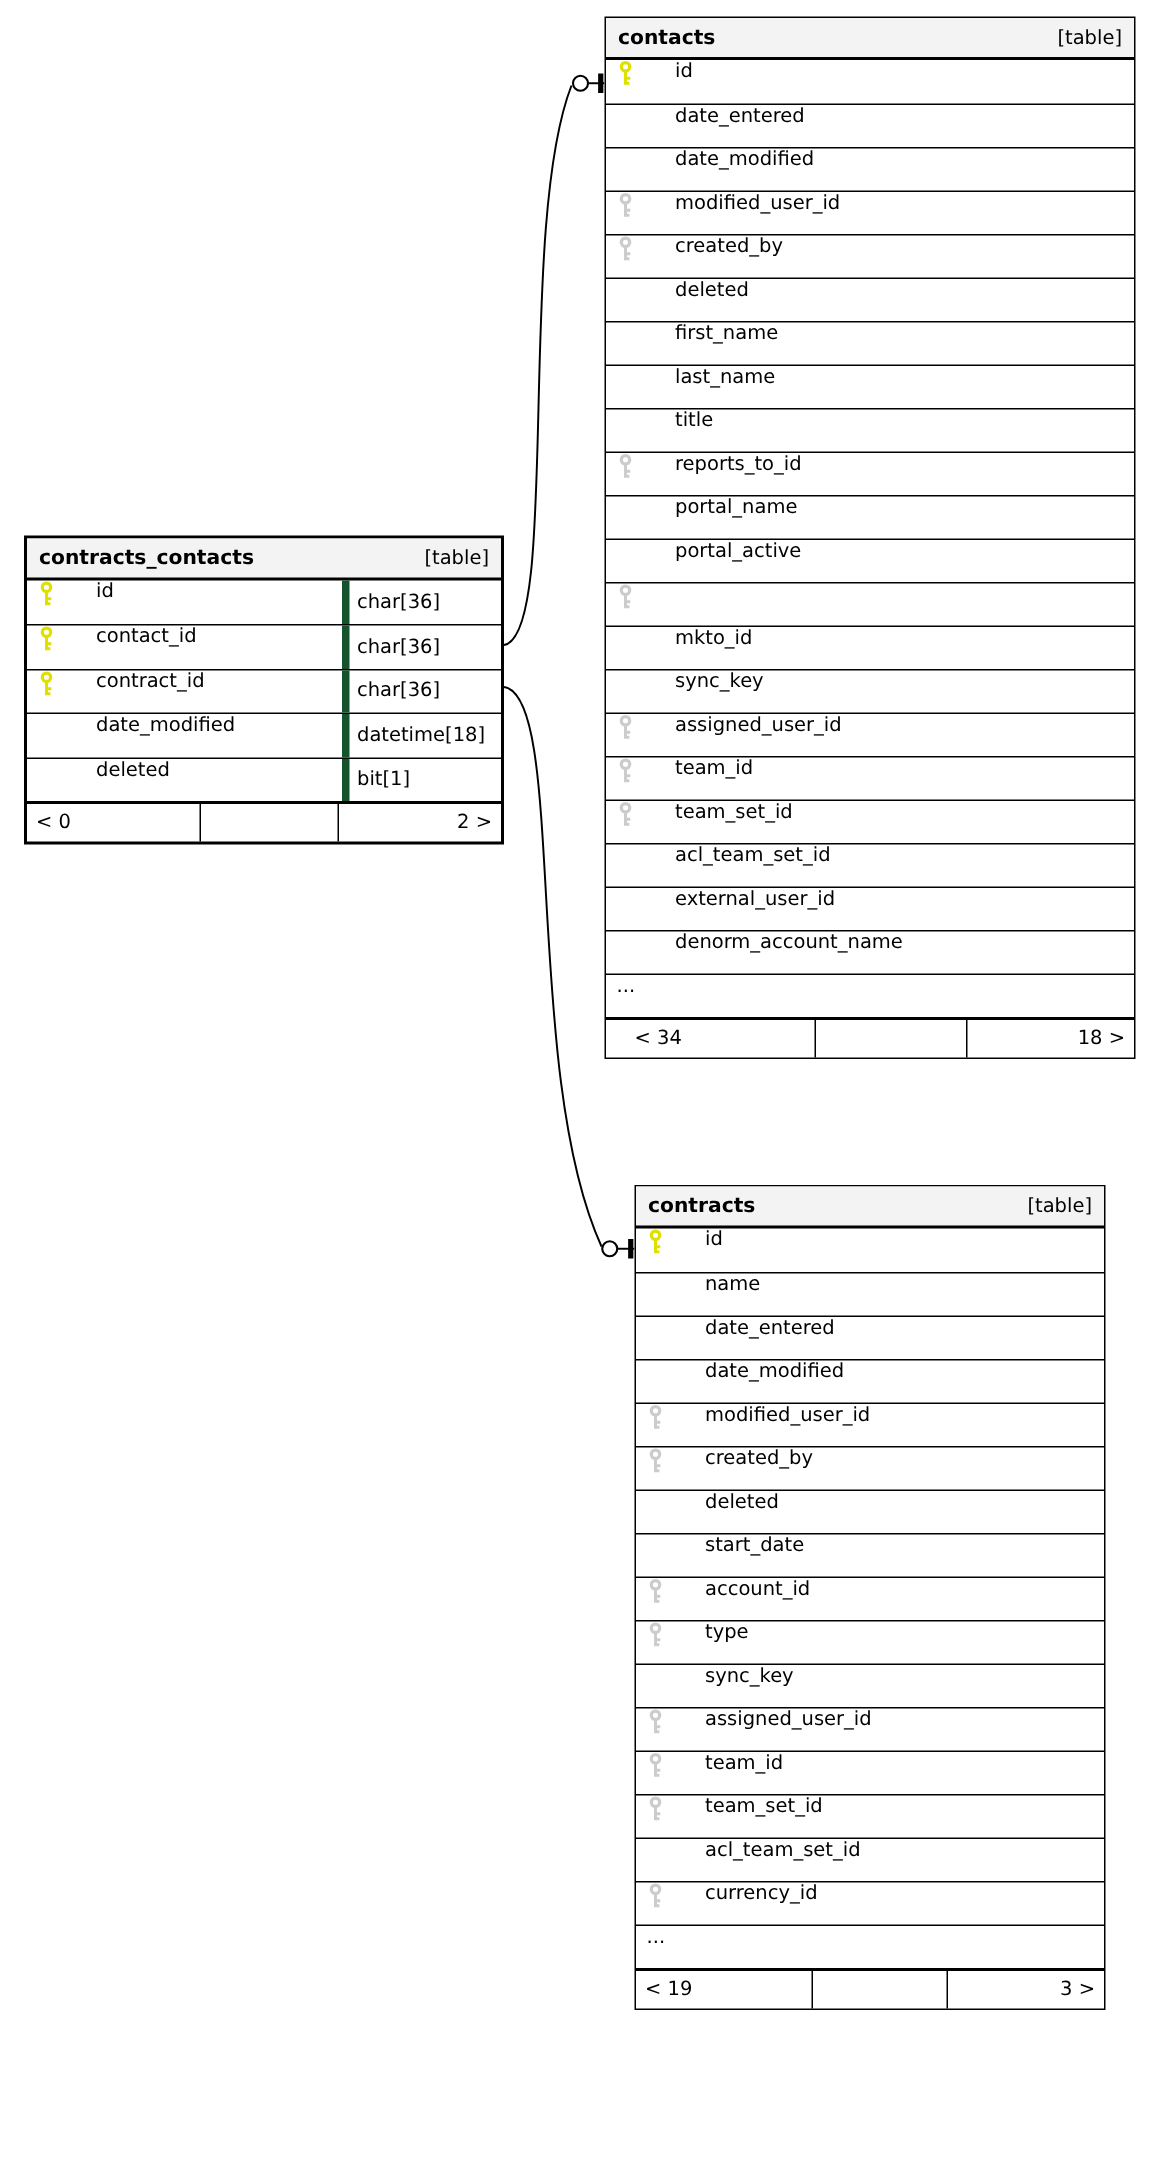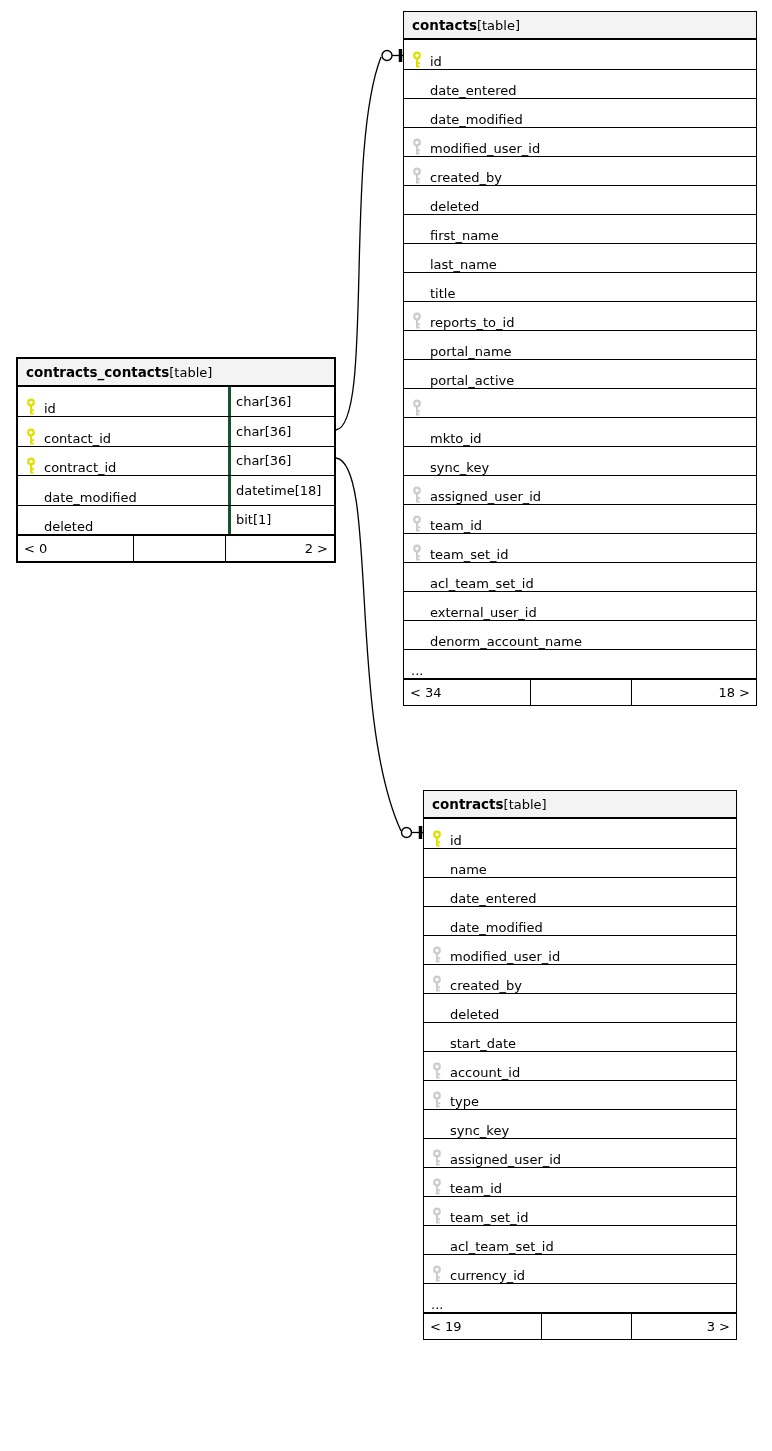--- a/index.html
+++ b/index.html
@@ -5,41 +5,41 @@
   html,body{margin:0;padding:0;background:#fff;}
   #canvas{position:relative;width:772px;height:1451px;background:#fff;overflow:hidden;
           font-family:"DejaVu Sans","Liberation Sans",sans-serif;color:#000;}
   #edges{position:absolute;left:0;top:0;pointer-events:none;}
 
   .tbl{position:absolute;box-sizing:border-box;border:1px solid #000;background:#fff;}
   #tbl-cc{left:16px;top:357px;width:320px;border-width:2px;}
   #tbl-contacts{left:403px;top:11px;width:354px;}
   #tbl-contracts{left:423px;top:790px;width:314px;}
 
-  .thead{display:flex;align-items:center;background:#f3f3f3;
+  .thead{display:flex;justify-content:space-between;align-items:center;background:#f3f3f3;
          border-bottom:2px solid #000;padding:0 8px;height:26px;}
   .tname{font-weight:bold;font-size:13.5px;}
   .ttag{font-size:13px;}
 
-  .row{display:flex;align-items:flex-end;height:29px;box-sizing:border-box;}
+  .row{display:flex;align-items:flex-start;height:29px;box-sizing:border-box;gap:20px;}
   #tbl-cc .row{height:29.4px;}
   .row + .row{border-top:1px solid #000;}
   .keycell{width:26px;flex:none;box-sizing:border-box;padding-left:8px;display:flex;align-items:center;}
   .colname{font-size:13px;flex:1;white-space:nowrap;}
-  .coltype{width:106px;flex:none;align-self:stretch;border-left:3px solid #14532d;display:flex;
+  .coltype{width:106px;flex:none;align-self:stretch;border-left:5px solid #14532d;display:flex;
            align-items:center;padding-left:5px;font-size:13px;box-sizing:border-box;white-space:nowrap;}
   .row.ellipsis{padding-left:7px;font-size:13px;}
 
   .tfoot{display:flex;border-top:2px solid #000;height:25px;font-size:13px;}
   .fcell{display:flex;align-items:center;box-sizing:border-box;}
   .fcell.left{padding-left:6px;}
   .fcell.mid,.fcell.right{border-left:1px solid #000;}
   .fcell.right{flex:1;justify-content:flex-end;padding-right:6px;}
   #tbl-cc .fcell.left{width:115px;} #tbl-cc .fcell.mid{width:92px;}
-  #tbl-contacts .fcell.left{width:126px;} #tbl-contacts .fcell.mid{width:101px;}
+  #tbl-contacts .fcell.left{width:126px;margin-left:13px;} #tbl-contacts .fcell.mid{width:101px;}
   #tbl-contracts .fcell.left{width:117px;} #tbl-contracts .fcell.mid{width:90px;}
 
   #footer-note{position:absolute;left:24px;top:1502px;font-size:13px;}
 </style>
 </head>
 <body>
 
 <div id="canvas">
 
   <svg id="edges" width="772" height="1451" viewBox="0 0 772 1451">

